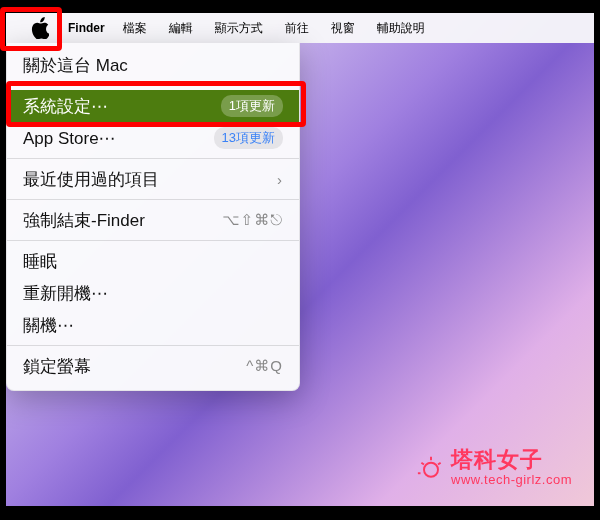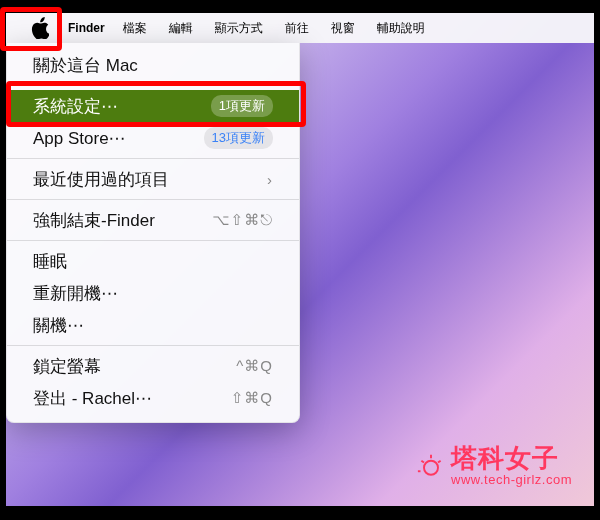--- a/index.html
+++ b/index.html
@@ -51,21 +51,21 @@
     border-radius: 0 0 8px 8px;
     box-shadow: 0 8px 30px rgba(0,0,0,0.25);
     padding: 6px 0 8px 0;
     font-size: 17px;
   }
   .dd-item {
     display: flex;
     align-items: center;
     justify-content: space-between;
     height: 32px;
-    padding: 0 26px;
+    padding: 0 16px;
     color: #111;
   }
   .dd-item.selected {
     background: #4d7c0f;
     color: #fff;
   }
   .dd-sep {
     height: 1px;
     background: rgba(0,0,0,0.12);
     margin: 4px 0;
@@ -114,21 +114,21 @@
     bottom: 20px;
     display: flex;
     align-items: center;
     gap: 6px;
   }
   .wm-icon {
     width: 28px; height: 28px;
     color: #ff3860;
   }
   .wm-text { display: flex; flex-direction: column; line-height: 1; }
-  .wm-main { font-size: 26px; font-weight: 700; color: #ff3860; letter-spacing: 1px; }
+  .wm-main { font-size: 22px; font-weight: 700; color: #ff3860; letter-spacing: 1px; }
   .wm-sub { font-size: 13px; color: #ff3860; margin-top: 2px; letter-spacing: 0.5px; }
 </style>
 </head>
 <body>
 
 <div class="canvas">
 
   <div class="hl-red-1"></div>
   <div class="hl-red-2"></div>
 
@@ -177,24 +177,20 @@
     <div class="dd-item">
       <span>重新開機⋯</span>
     </div>
     <div class="dd-item">
       <span>關機⋯</span>
     </div>
     <div class="dd-sep"></div>
     <div class="dd-item">
       <span>鎖定螢幕</span>
       <span class="shortcut">^⌘Q</span>
-    </div>
-    <div class="dd-item">
-      <span>登出 - Rachel⋯</span>
-      <span class="shortcut">⇧⌘Q</span>
     </div>
   </div>
 
   <div class="watermark">
     <svg class="wm-icon" viewBox="0 0 32 32" fill="none" stroke="currentColor" stroke-width="2.2">
       <circle cx="16" cy="18" r="8"></circle>
       <line x1="16" y1="3" x2="16" y2="7"></line>
       <line x1="5" y1="10" x2="8" y2="12"></line>
       <line x1="27" y1="10" x2="24" y2="12"></line>
       <line x1="4" y1="22" x2="1" y2="22"></line>

